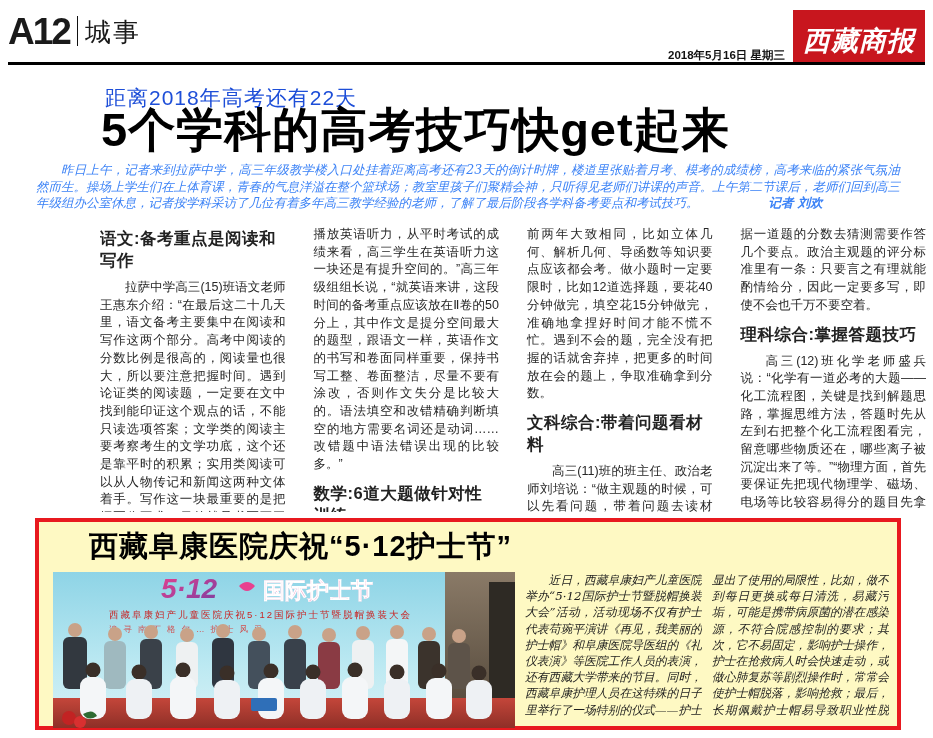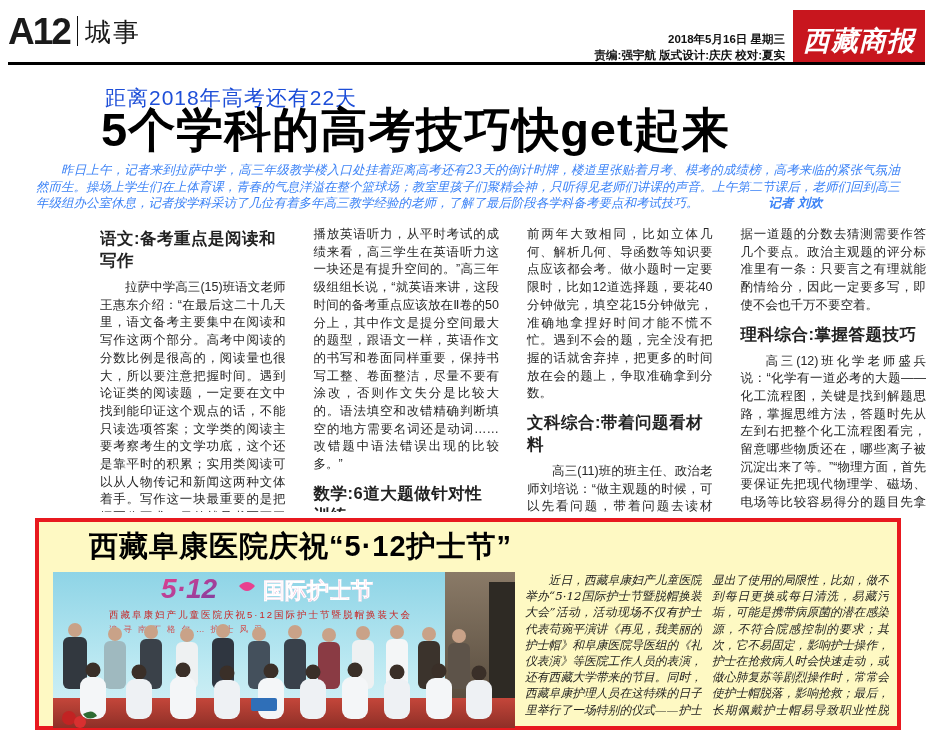--- a/index.html
+++ b/index.html
@@ -46,21 +46,20 @@
 
 <div class="header">
   <div class="header-left">
     <span class="page-no">A12</span>
     <span class="head-divider"></span>
     <span class="section-name">城事</span>
   </div>
   <div class="header-right">
     <div class="pub-info">
       <div>2018年5月16日 星期三</div>
-      <div>责编:强宇航 版式设计:庆庆 校对:夏实</div>
     </div>
     <div class="masthead">西藏商报</div>
   </div>
 </div>
 <div class="header-rule"></div>
 
 <div class="kicker">距离2018年高考还有22天</div>
 <div class="headline">5个学科的高考技巧快get起来</div>
 <div class="intro">
   <span>昨日上午，记者来到拉萨中学，高三年级教学楼入口处挂着距离高考还有23天的倒计时牌，楼道里张贴着月考、模考的成绩榜，高考来临的紧张气氛油然而生。操场上学生们在上体育课，青春的气息洋溢在整个篮球场；教室里孩子们聚精会神，只听得见老师们讲课的声音。上午第二节课后，老师们回到高三年级组办公室休息，记者按学科采访了几位有着多年高三教学经验的老师，了解了最后阶段各学科备考要点和考试技巧。</span><span class="byline">记者 刘欢</span>

